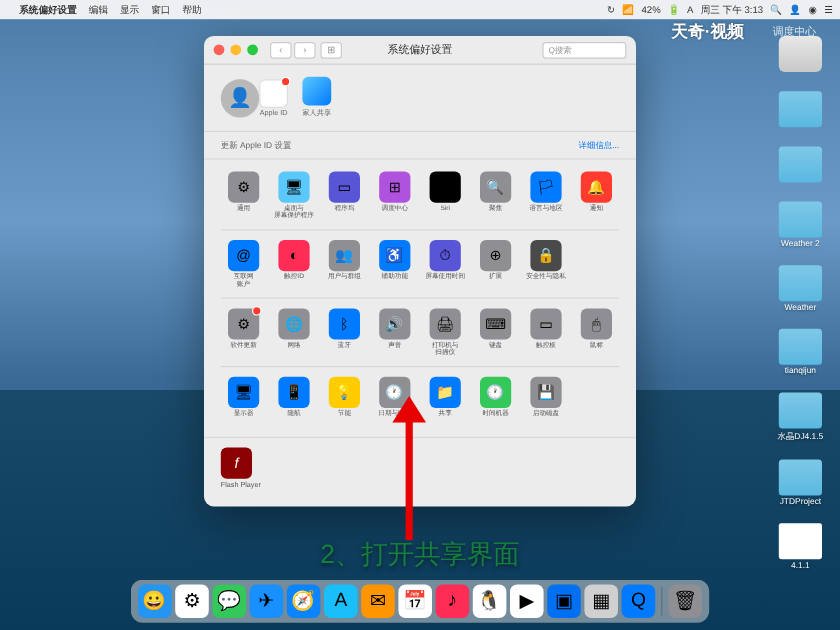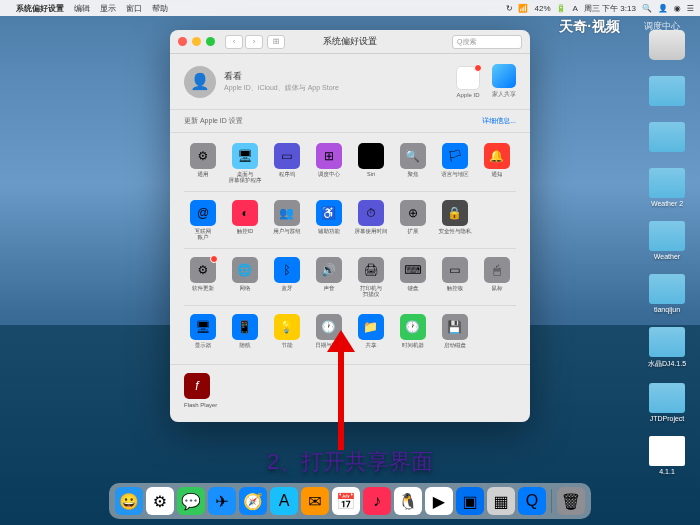--- a/index.html
+++ b/index.html
@@ -43,21 +43,21 @@
 .gi{text-align:center;cursor:pointer}
 .gi-ic{width:26px;height:26px;margin:0 auto;border-radius:5px;display:flex;align-items:center;justify-content:center;font-size:12px}
 .gi-lbl{font-size:5.5px;color:#555;margin-top:2px;line-height:1.1;min-height:12px}
 .sep{grid-column:1/-1;height:1px;background:#d8d8d8;margin:2px 0}
 .flash-row{padding:8px 14px 14px;border-top:1px solid #d8d8d8}
 .flash{width:26px;height:26px;background:#8b0000;border-radius:5px;display:flex;align-items:center;justify-content:center;color:#fff;font-size:12px;font-style:italic}
 .flash-lbl{font-size:6px;color:#555;margin-top:3px}
 .arrow{position:absolute;bottom:75px;left:338px;z-index:70}
 .arrow-line{width:6px;height:100px;background:#e60000}
 .arrow-head{width:0;height:0;border-left:14px solid transparent;border-right:14px solid transparent;border-bottom:22px solid #e60000;position:absolute;top:-20px;left:-11px}
-.caption{position:absolute;bottom:48px;left:50%;transform:translateX(-50%);color:#4c1d95;font-size:22px;z-index:80;text-shadow:0 2px 4px rgba(0,0,0,0.6)}
+.caption{position:absolute;bottom:48px;left:50%;transform:translateX(-50%);color:#15803d;font-size:22px;z-index:80;text-shadow:0 2px 4px rgba(0,0,0,0.6)}
 .dock{position:absolute;bottom:6px;left:50%;transform:translateX(-50%);background:rgba(220,220,220,0.5);backdrop-filter:blur(10px);border-radius:10px;padding:4px 6px;display:flex;gap:3px;z-index:75}
 .dock-i{width:28px;height:28px;border-radius:6px;display:flex;align-items:center;justify-content:center;font-size:16px}
 .dock-sep{width:1px;background:rgba(0,0,0,0.2);margin:2px 2px}
 .badge{position:absolute;top:-2px;right:-2px;width:8px;height:8px;background:#ff3b30;border-radius:50%;border:1px solid #fff}
 </style>
 </head>
 <body>
 
 <div class="ocean"></div>
 <div class="island"></div>
@@ -139,24 +139,20 @@
       <div class="navb">›</div>
     </div>
     <div class="navb" style="margin-left:4px">⊞</div>
     <div class="title">系统偏好设置</div>
     <div class="search">
         <span>Q搜索</span>
       </div>
   </div>
   <div class="account">
     <div class="avatar">👤</div>
-    <div class="acc-txt">
-      <div class="acc-name">看看</div>
-      <div class="acc-sub">Apple ID、iCloud、媒体与 App Store</div>
-    </div>
     <div class="acc-r">
       <div class="acc-ri" style="position:relative">
         <div class="acc-ric" style="background:#fff;border:1px solid #ddd"></div>
         <div class="badge"></div>
         <div class="acc-rl">Apple ID</div>
       </div>
       <div class="acc-ri">
         <div class="acc-ric" style="background:linear-gradient(135deg,#5ac8fa,#007aff)"></div>
         <div class="acc-rl">家人共享</div>
       </div>

